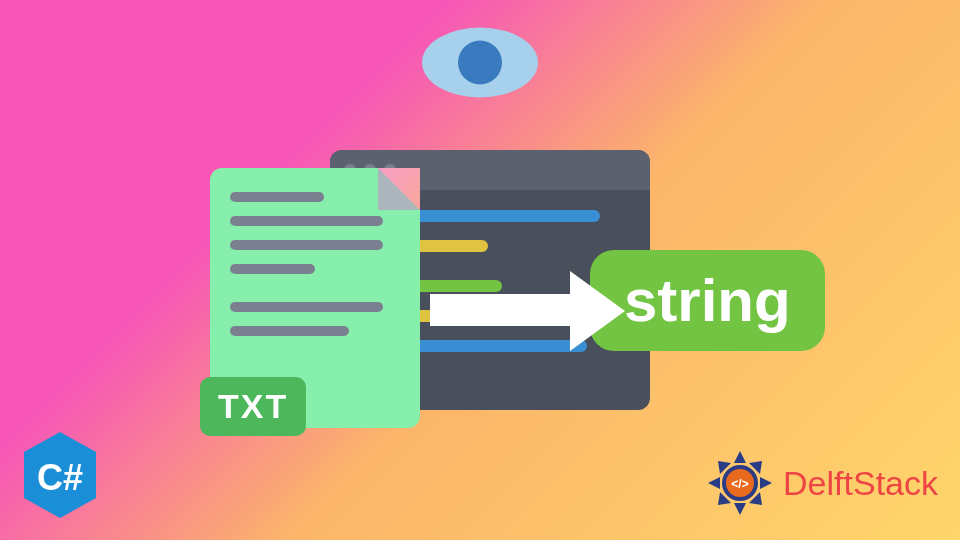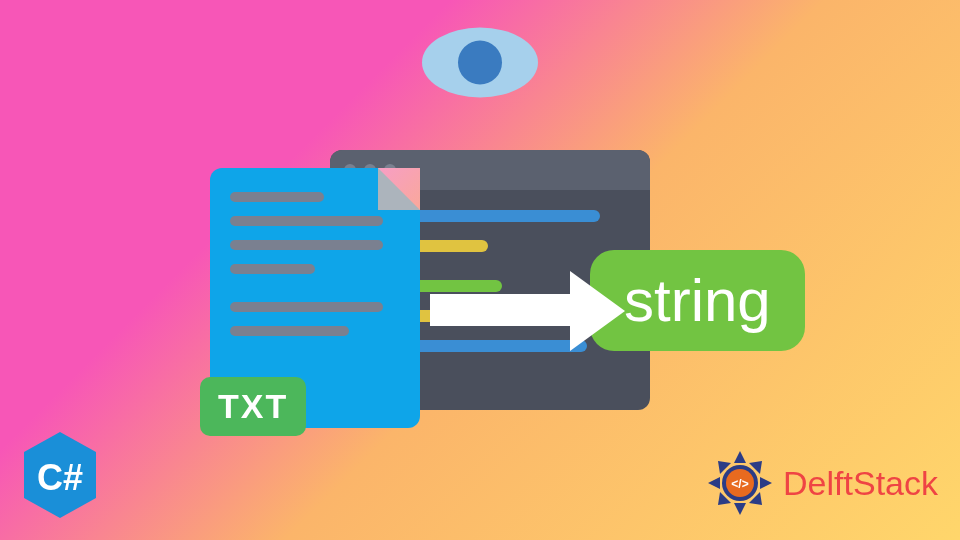--- a/index.html
+++ b/index.html
@@ -58,21 +58,21 @@
     height: 12px;
     border-radius: 6px;
     margin-bottom: 18px;
   }
   .doc-file {
     position: absolute;
     top: 18px;
     left: 30px;
     width: 210px;
     height: 260px;
-    background: #0ea5e9;
+    background: #86efac;
     border-radius: 12px;
     padding: 24px 20px;
   }
   .doc-corner-bg {
     position: absolute;
     top: 0;
     right: 0;
     width: 42px;
     height: 42px;
     background: linear-gradient(135deg, #f79ec5 0%, #f9a89a 100%);
@@ -122,21 +122,21 @@
     border-bottom: 40px solid transparent;
     border-left: 55px solid #fff;
   }
   .string-badge {
     position: absolute;
     top: 100px;
     left: 410px;
     background: #72c442;
     color: #fff;
     font-size: 60px;
-    font-weight: 400;
+    font-weight: 700;
     padding: 16px 34px;
     border-radius: 24px;
     z-index: 4;
     text-align: right;
   }
   .csharp-badge {
     position: absolute;
     bottom: 20px;
     left: 20px;
     width: 80px;

